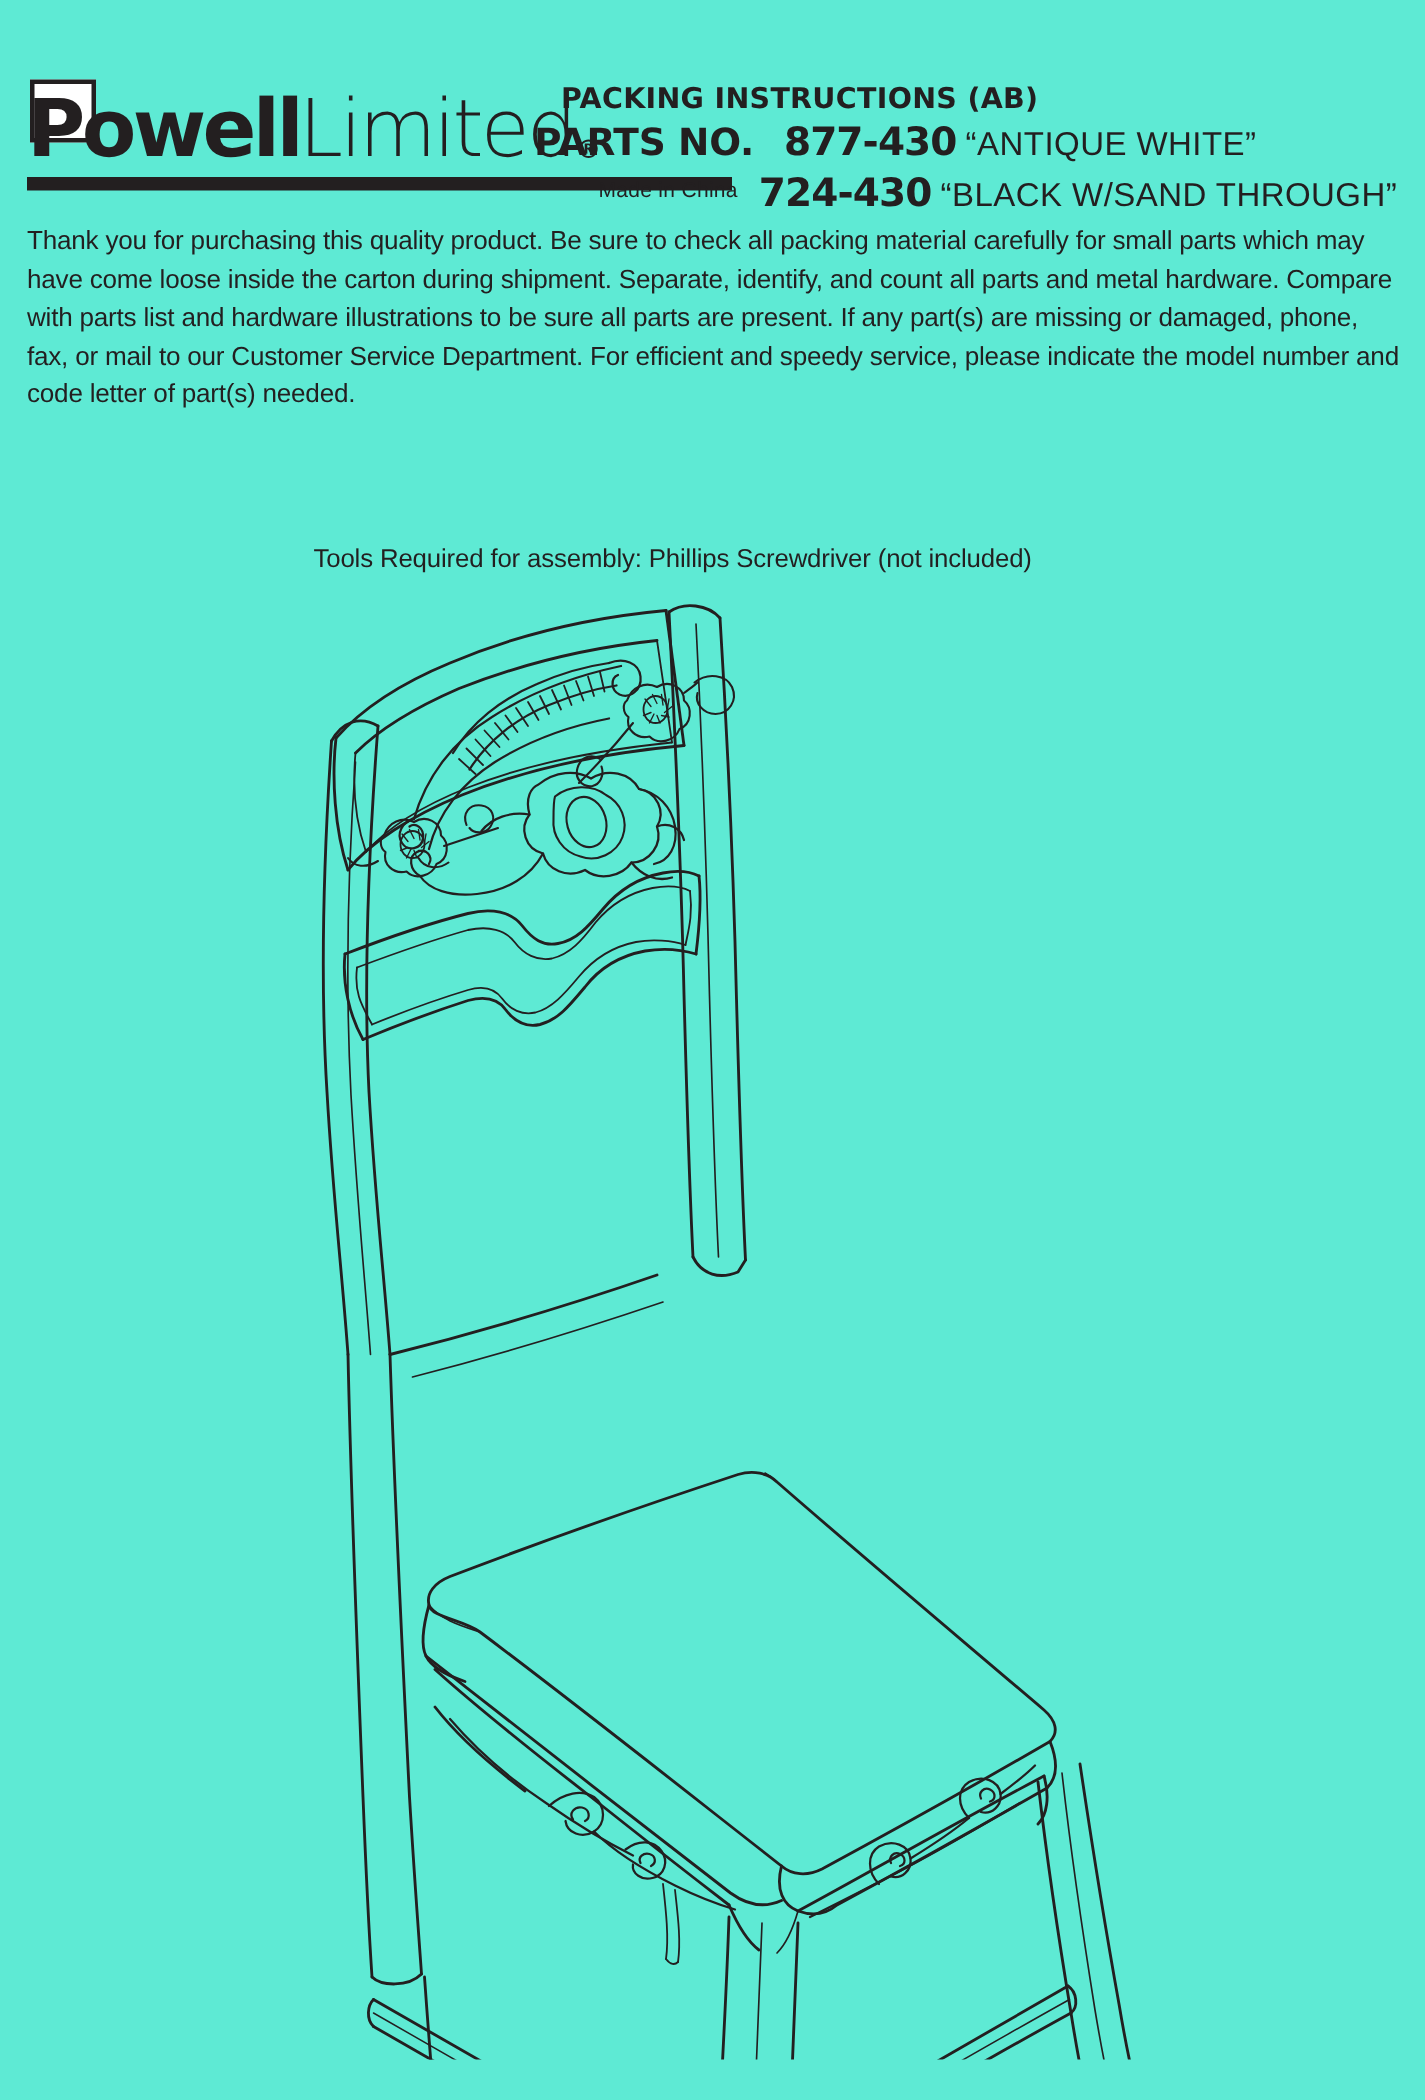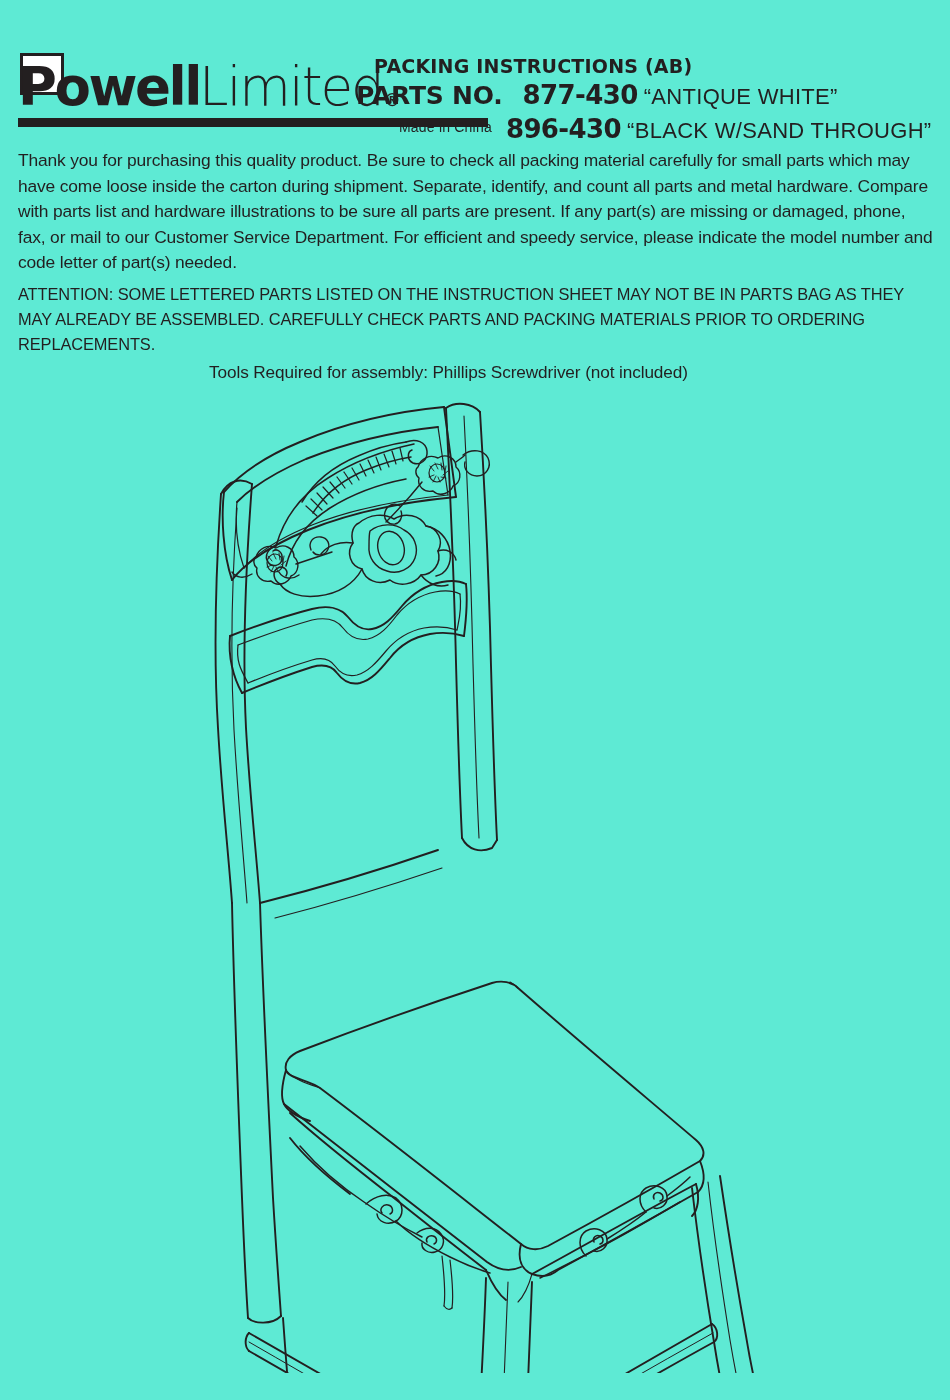--- a/index.html
+++ b/index.html
@@ -210,27 +210,26 @@
     <div id="logo">
       <div id="logo-square"></div>
       <div id="logo-wordmark"><span class="logo-powell">Powell</span><span class="logo-limited">Limited</span><span class="logo-reg">®</span></div>
     </div>
     <div id="logo-rule"></div>
 
     <div id="hdr-assembly">PACKING  INSTRUCTIONS  (AB)</div>
 
     <div id="hdr-model-row"><span class="hdr-modelno">PARTS NO.</span><span class="hdr-num">877-430</span><span class="hdr-finish">“ANTIQUE  WHITE”</span></div>
 
-    <div id="hdr-row2"><span id="hdr-made">Made in China</span><span class="hdr-num2">896-430</span><span class="hdr-finish">“BLACK W/SAND THROUGH”</span></div>
+    <div id="hdr-row2"><span id="hdr-made">Made in China</span><span class="hdr-num2">724-430</span><span class="hdr-finish">“BLACK W/SAND THROUGH”</span></div>
 
   </div>
 
   <div class="para" id="intro">Thank you for purchasing this quality product. Be sure to check all packing material carefully for small parts which may have come loose inside the carton during shipment. Separate, identify, and count all parts and metal hardware. Compare with parts list and hardware illustrations to be sure all parts are present. If any part(s) are missing or damaged, phone, fax, or mail to our Customer Service Department. For efficient and speedy service, please indicate the model number and code letter of part(s) needed.</div>
 
-  <div class="para" id="attention">ATTENTION: SOME LETTERED PARTS LISTED ON THE INSTRUCTION SHEET MAY NOT BE IN PARTS BAG AS THEY MAY ALREADY BE ASSEMBLED. CAREFULLY CHECK PARTS AND PACKING MATERIALS PRIOR TO ORDERING REPLACEMENTS.</div>
 
   <div class="para" id="tools">Tools Required for assembly: Phillips Screwdriver (not included)</div>
 
   <div id="illustration">
     <svg viewBox="0 0 620 975" xmlns="http://www.w3.org/2000/svg" fill="none" stroke="#231f20" stroke-width="1.9" stroke-linecap="round" stroke-linejoin="round">
 
       <g>
         <path d="M41,96 C36,170 33,250 38,330 C42,400 48,450 52,505"></path>
         <path d="M72,86 C66,165 62,250 66,330 C70,400 76,452 80,505"></path>
         <path d="M41,96 C48,83 60,79 72,86"></path>

